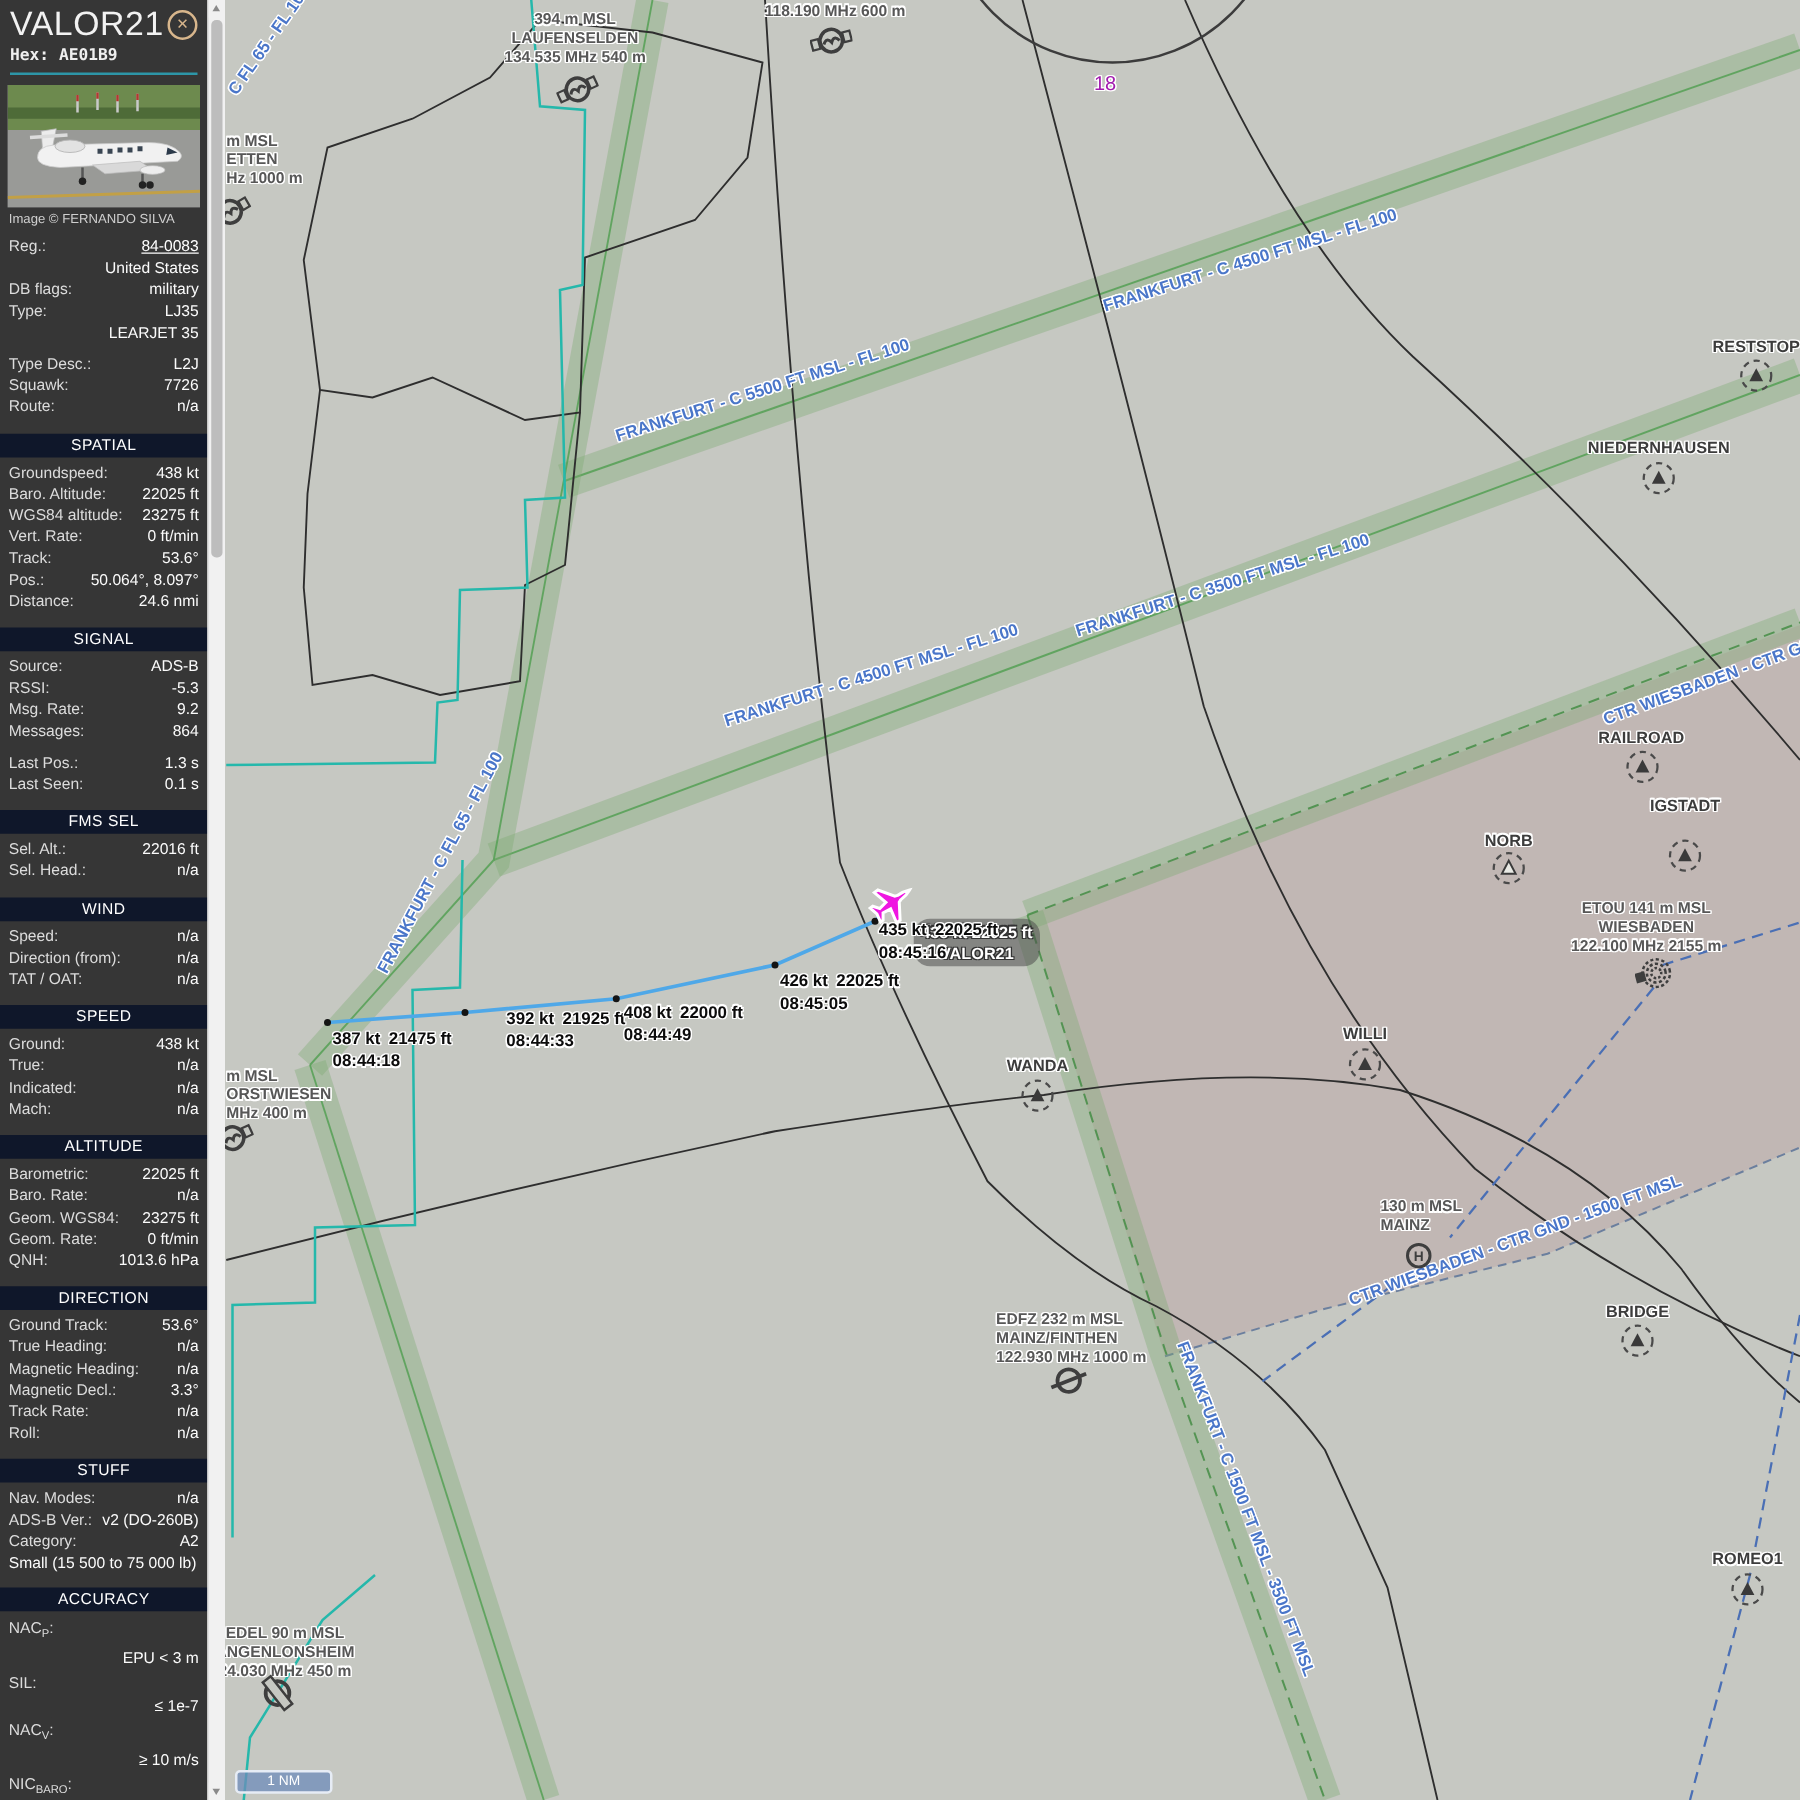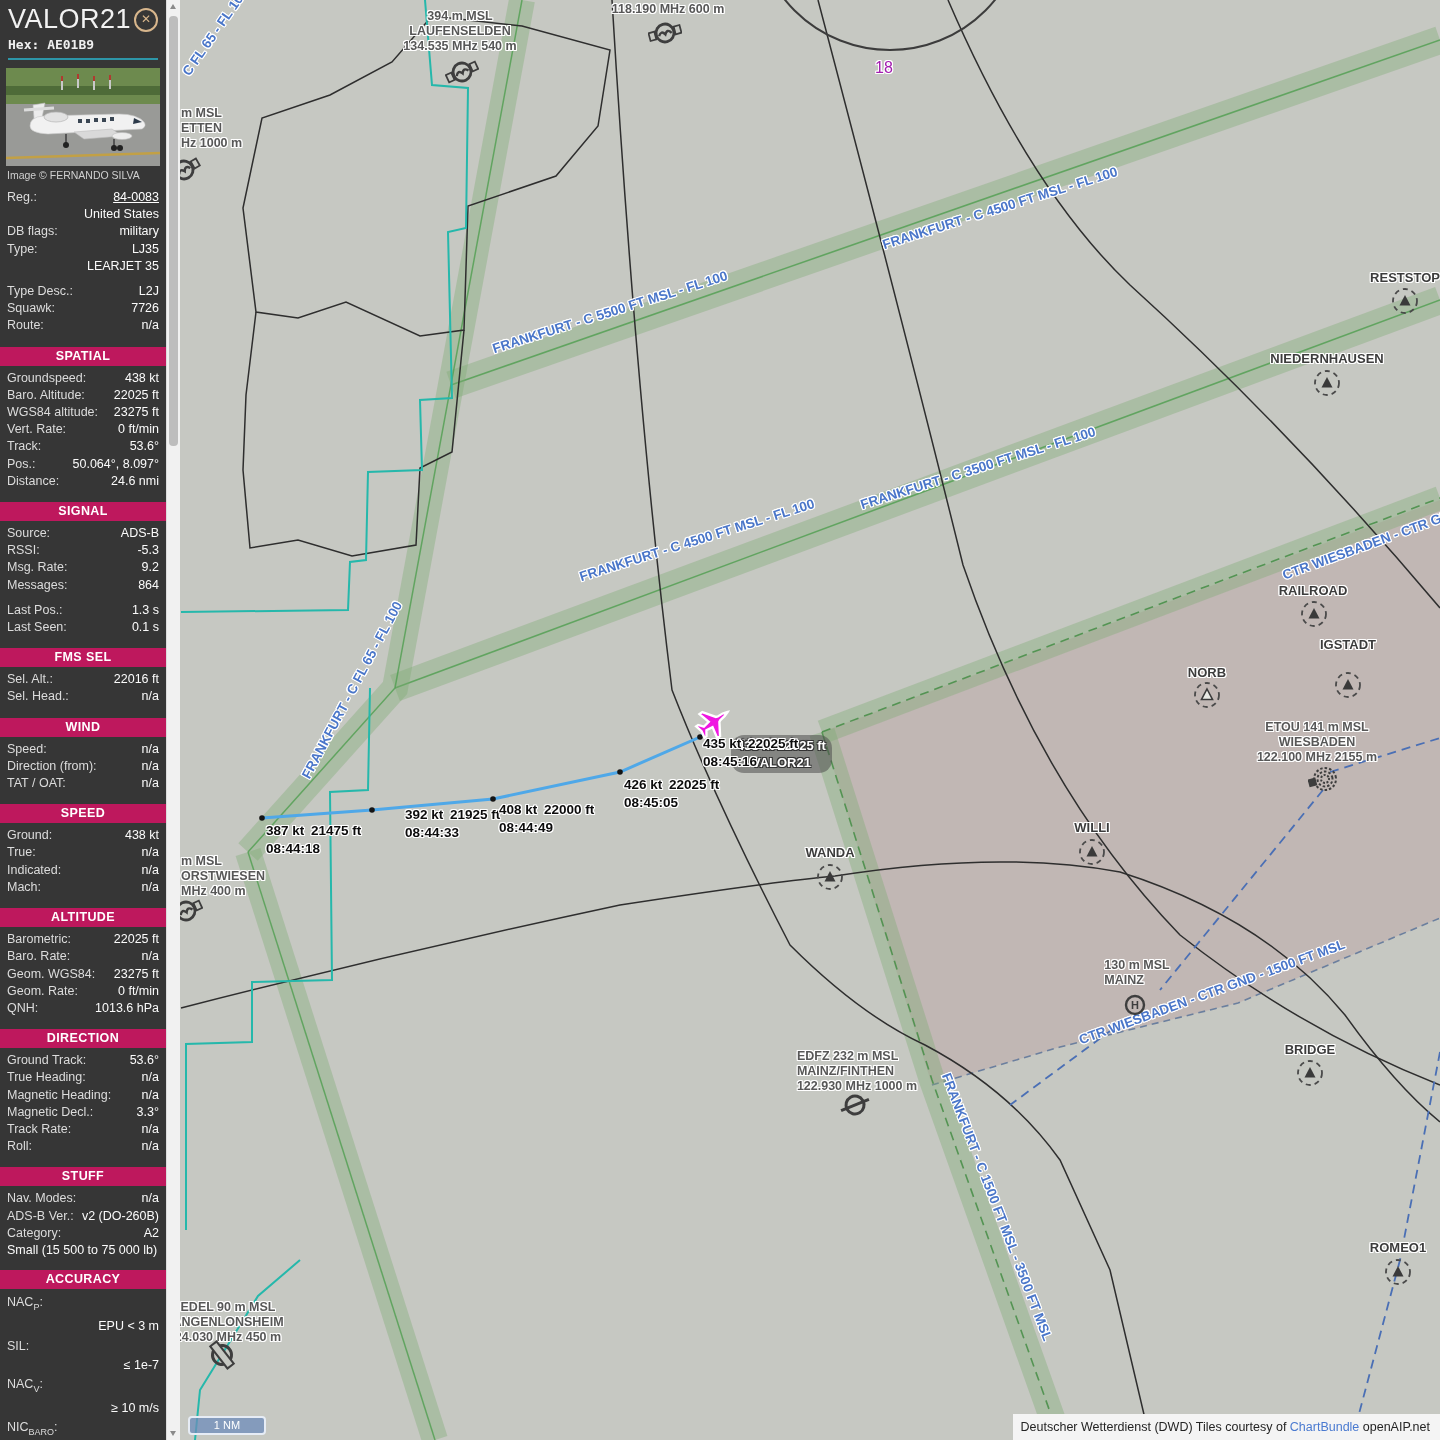--- a/index.html
+++ b/index.html
@@ -18,22 +18,22 @@
   .photo{margin:8px 6px 3px 6px;width:154px;height:98px;background:#777;overflow:hidden;}
   .credit{font-size:10.5px;color:#cfcfcf;padding:0 7px 4px 7px;}
   .sec-body{padding:4px 7px 6px 7px;}
   .row{display:flex;justify-content:space-between;font-size:12.5px;line-height:17.2px;}
   .row .lab{color:#dcdcdc;white-space:nowrap;}
   .row .val{color:#fbfbfb;text-align:right;white-space:nowrap;}
   .row.gap{margin-top:8px;}
   .row.tall{line-height:19.3px;flex-direction:column;}
   .row a{color:#fff;}
   .full-row{font-size:12.5px;line-height:16.5px;color:#fbfbfb;}
-  .sec-h{background:#be185d;color:#fff;text-align:center;font-size:12.5px;line-height:19px;
-    letter-spacing:.4px;margin-top:6px;font-weight:bold;}
+  .sec-h{background:#0f172a;color:#fff;text-align:center;font-size:12.5px;line-height:19px;
+    letter-spacing:.4px;margin-top:6px;}
   sub{font-size:9px;}
   #sb-footer{margin-top:16px;padding:0 6px;font-size:12.5px;line-height:17px;color:#c9c9c9;text-align:center;}
 
   
   #scrollbar{position:absolute;left:166px;top:0;width:13px;height:1440px;background:#f1f1f1;
     border-left:1px solid #dcdcdc;z-index:41;}
   .sc-arrow{position:absolute;left:0;width:13px;height:14px;background:#f1f1f1;}
   .sc-arrow:after{content:"";position:absolute;left:3px;border-left:3.5px solid transparent;
     border-right:3.5px solid transparent;}
   #sc-up{top:0;} #sc-up:after{top:4px;border-bottom:5px solid #8a8a8a;}
@@ -327,23 +327,20 @@
     <svg id="plane" width="64" height="64" style="left: 714px; top: 722px;">
       <g id="plane-g" transform="translate(32,32) rotate(53.6)">
         <path d="M 0,-17 C 1.8,-13 2.2,-10 2.2,-6.5 L 3,-4.5 L 15,3.5 L 15,7 L 3.2,4.2 L 2.2,11 L 7,14.5 L 7,17 L 0,15.5 L -7,17 L -7,14.5 L -2.2,11 L -3.2,4.2 L -15,7 L -15,3.5 L -3,-4.5 L -2.2,-6.5 C -2.2,-10 -1.8,-13 0,-17 Z" stroke="#ffffff" stroke-width="2.4" fill="#ef16e1"></path>
       </g>
     </svg>
 
     <div id="scalebar">
       <span>1 NM</span>
     </div>
 
-    <div id="attribution">
-      <span>Deutscher Wetterdienst (DWD) Tiles courtesy of </span><a href="#">ChartBundle</a><span> openAIP.net</span>
-    </div>
   </div>
 
   <div id="sidebar">
     <div class="sb-head">
       <div class="sb-title">VALOR21</div>
       <div class="sb-hex">Hex: AE01B9</div>
       <div id="close-btn">✕</div>
       <div class="sb-divider"></div>
     </div>
 

